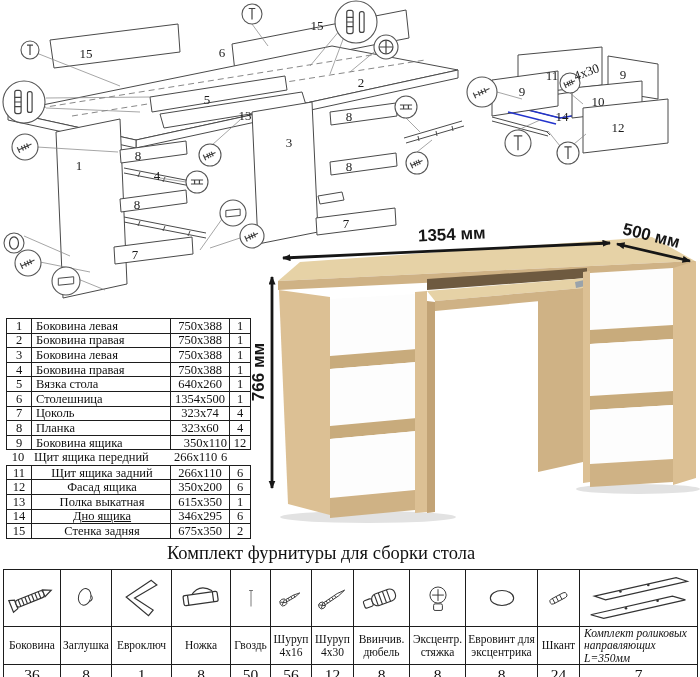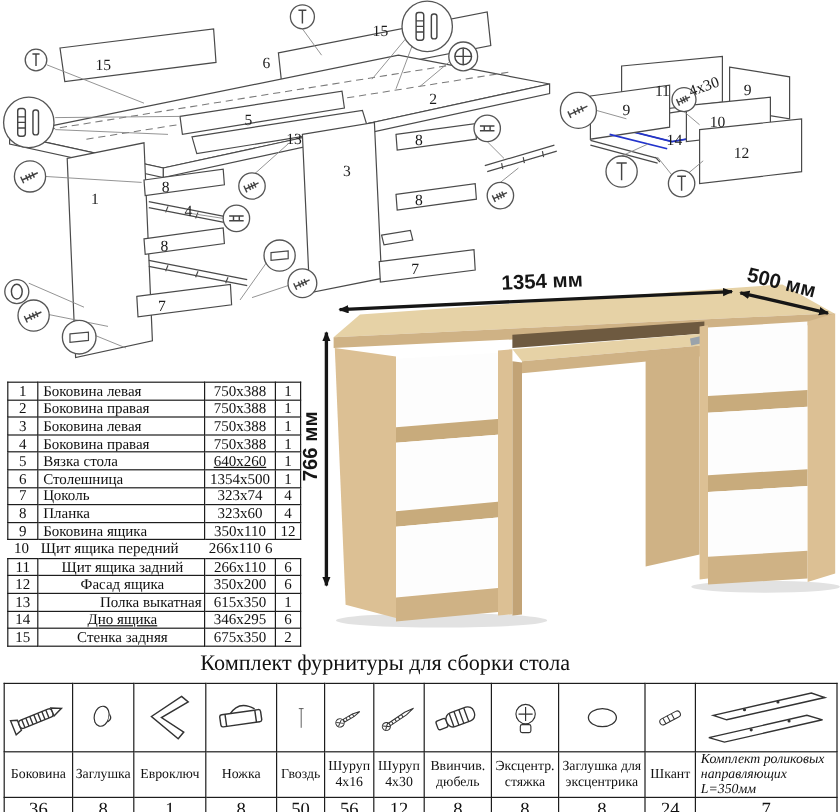--- a/index.html
+++ b/index.html
@@ -287,21 +287,21 @@
           </tr>
           <tr>
             <td style="width: 20px;">4</td>
             <td class="nm" style="width: 132px;">Боковина правая</td>
             <td style="width: 54px;">750x388</td>
             <td style="width: 16px;">1</td>
           </tr>
           <tr>
             <td style="width: 20px;">5</td>
             <td class="nm" style="width: 132px;">Вязка стола</td>
-            <td style="width: 54px; text-decoration: underline;">640x260</td>
+            <td style="width: 54px;">640x260</td>
             <td style="width: 16px;">1</td>
           </tr>
           <tr>
             <td style="width: 20px;">6</td>
             <td class="nm" style="width: 132px;">Столешница</td>
             <td style="width: 54px; margin-left: 48px;">1354x500</td>
             <td style="width: 16px;">1</td>
           </tr>
           <tr>
             <td style="width: 20px;">7</td>
@@ -311,21 +311,21 @@
           </tr>
           <tr>
             <td style="width: 20px;">8</td>
             <td class="nm" style="width: 132px; margin-top: 32px;">Планка</td>
             <td style="width: 54px;">323x60</td>
             <td style="width: 16px;">4</td>
           </tr>
           <tr>
             <td style="width: 20px;">9</td>
             <td class="nm" style="width: 132px;">Боковина ящика</td>
-            <td style="width: 54px;">350x110</td>
+            <td style="width: 54px; text-align: right;">350x110</td>
             <td style="width: 16px;">12</td>
           </tr>
         </tbody>
       </table>
     <div class="row10" id="seg2">
         <span>10</span>
         <span class="nm">Щит ящика передний</span>
         <span>266x110</span>
         <span>6</span>
       </div>
@@ -338,21 +338,21 @@
             <td style="width: 16px;">6</td>
           </tr>
           <tr>
             <td style="width: 20px;">12</td>
             <td class="nm" style="width: 132px;">Фасад ящика</td>
             <td style="width: 54px;">350x200</td>
             <td style="width: 16px;">6</td>
           </tr>
           <tr>
             <td style="width: 20px;">13</td>
-            <td class="nm" style="width: 132px; text-align: right;">Полка выкатная</td>
+            <td class="nm" style="width: 132px;">Полка выкатная</td>
             <td style="width: 54px;">615x350</td>
             <td style="width: 16px;">1</td>
           </tr>
           <tr>
             <td style="width: 20px;">14</td>
             <td class="nm" style="width: 132px; text-decoration: underline;">Дно ящика</td>
             <td style="width: 54px;">346x295</td>
             <td style="width: 16px;">6</td>
           </tr>
           <tr>
@@ -484,21 +484,21 @@
     <tr class="labels" id="hw-labels">
           <td>Боковина</td>
           <td>Заглушка</td>
           <td>Евроключ</td>
           <td>Ножка</td>
           <td>Гвоздь</td>
           <td>Шуруп 4x16</td>
           <td>Шуруп 4x30</td>
           <td>Ввинчив. дюбель</td>
           <td>Эксцентр. стяжка</td>
-          <td>Заглушка для эксцентрика</td>
+          <td>Евровинт для эксцентрика</td>
           <td>Шкант</td>
           <td class="left">Комплект роликовых направляющих L=350мм</td>
         </tr>
     <tr class="qty" id="hw-qty">
           <td>36</td>
           <td>8</td>
           <td>1</td>
           <td>8</td>
           <td>50</td>
           <td>56</td>

